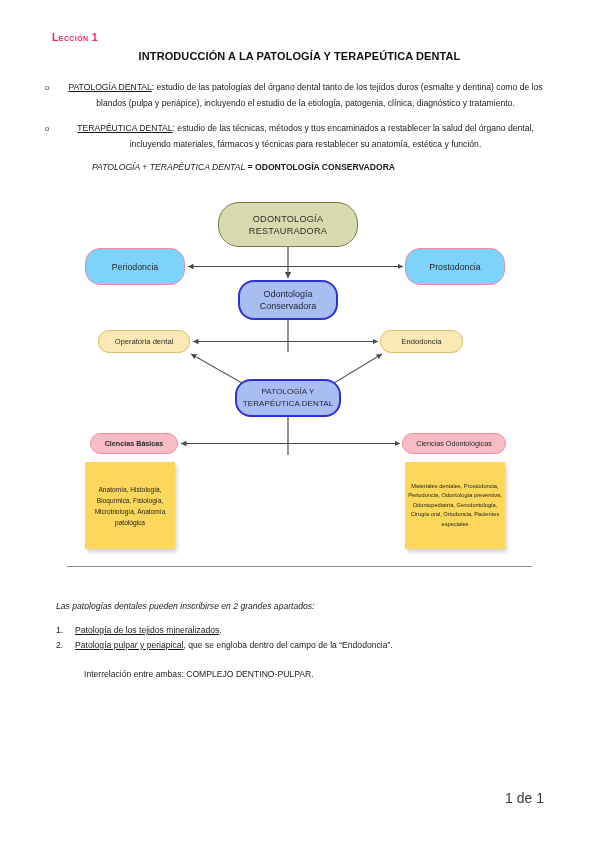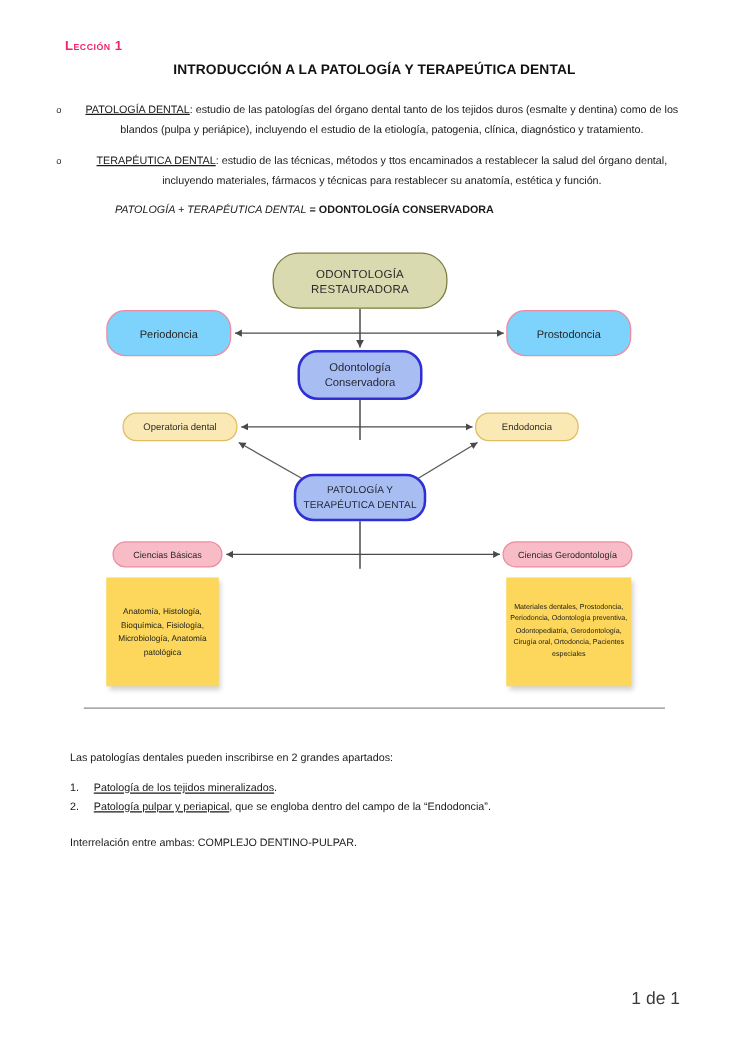--- a/index.html
+++ b/index.html
@@ -154,21 +154,21 @@
   .n-endodoncia { left: 320px; top: 135px; width: 83px; height: 23px; }
 
   
   .pill-pink-s {
     background: #f8bcc6;
     border: 1.4px solid #ef8ba0;
     border-radius: 12px;
     font-size: 7.2px;
     color: #262626;
   }
-  .n-basicas { left: 30px; top: 238px; width: 88px; height: 21px; }
+  .n-basicas { left: 30px; top: 238px; width: 88px; height: 21px; font-weight: bold; }
   .n-odontologicas { left: 342px; top: 238px; width: 104px; height: 21px; }
 
   
   .note {
     position: absolute;
     box-sizing: border-box;
     background: #fcd75b;
     display: flex;
     align-items: center;
     justify-content: center;
@@ -200,22 +200,22 @@
     position: absolute;
     left: 56px;
     top: 599px;
     width: 490px;
     font-size: 8.6px;
     line-height: 15px;
     color: #1a1a1a;
   }
   .num-row { display: flex; align-items: flex-start; }
   .num-mark { width: 19px; flex: 0 0 19px; }
-  .lead { margin-bottom: 9px; }
-  .interrel { margin-top: 14px; }
+  .lead { margin-bottom: 9px; font-style: italic; }
+  .interrel { margin-top: 14px; margin-left: 28px; }
 
   .footer {
     position: absolute;
     right: 55px;
     top: 790px;
     font-size: 14px;
     color: #3a3a3a;
   }
 </style>
 </head>
@@ -276,21 +276,21 @@
     </svg>
 
     <div class="node n-restauradora">ODONTOLOGÍA RESTAURADORA</div>
     <div class="node pill-pink n-periodoncia">Periodoncia</div>
     <div class="node pill-pink n-prostodoncia">Prostodoncia</div>
     <div class="node pill-blue n-conservadora">Odontología Conservadora</div>
     <div class="node pill-yellow n-operatoria">Operatoria dental</div>
     <div class="node pill-yellow n-endodoncia">Endodoncia</div>
     <div class="node pill-blue n-patologia">PATOLOGÍA Y TERAPÉUTICA DENTAL</div>
     <div class="node pill-pink-s n-basicas">Ciencias Básicas</div>
-    <div class="node pill-pink-s n-odontologicas">Ciencias Gerodontología</div>
+    <div class="node pill-pink-s n-odontologicas">Ciencias Odontológicas</div>
 
     <div class="note note-left">Anatomía, Histología, Bioquímica, Fisiología, Microbiología, Anatomía patológica</div>
     <div class="note note-right">Materiales dentales, Prostodoncia, Periodoncia, Odontología preventiva, Odontopediatría, Gerodontología, Cirugía oral, Ortodoncia, Pacientes especiales</div>
   </div>
 
   <div class="divider"></div>
 
   <div class="lower">
     <div class="lead">Las patologías dentales pueden inscribirse en 2 grandes apartados:</div>
     <div class="num-row">

